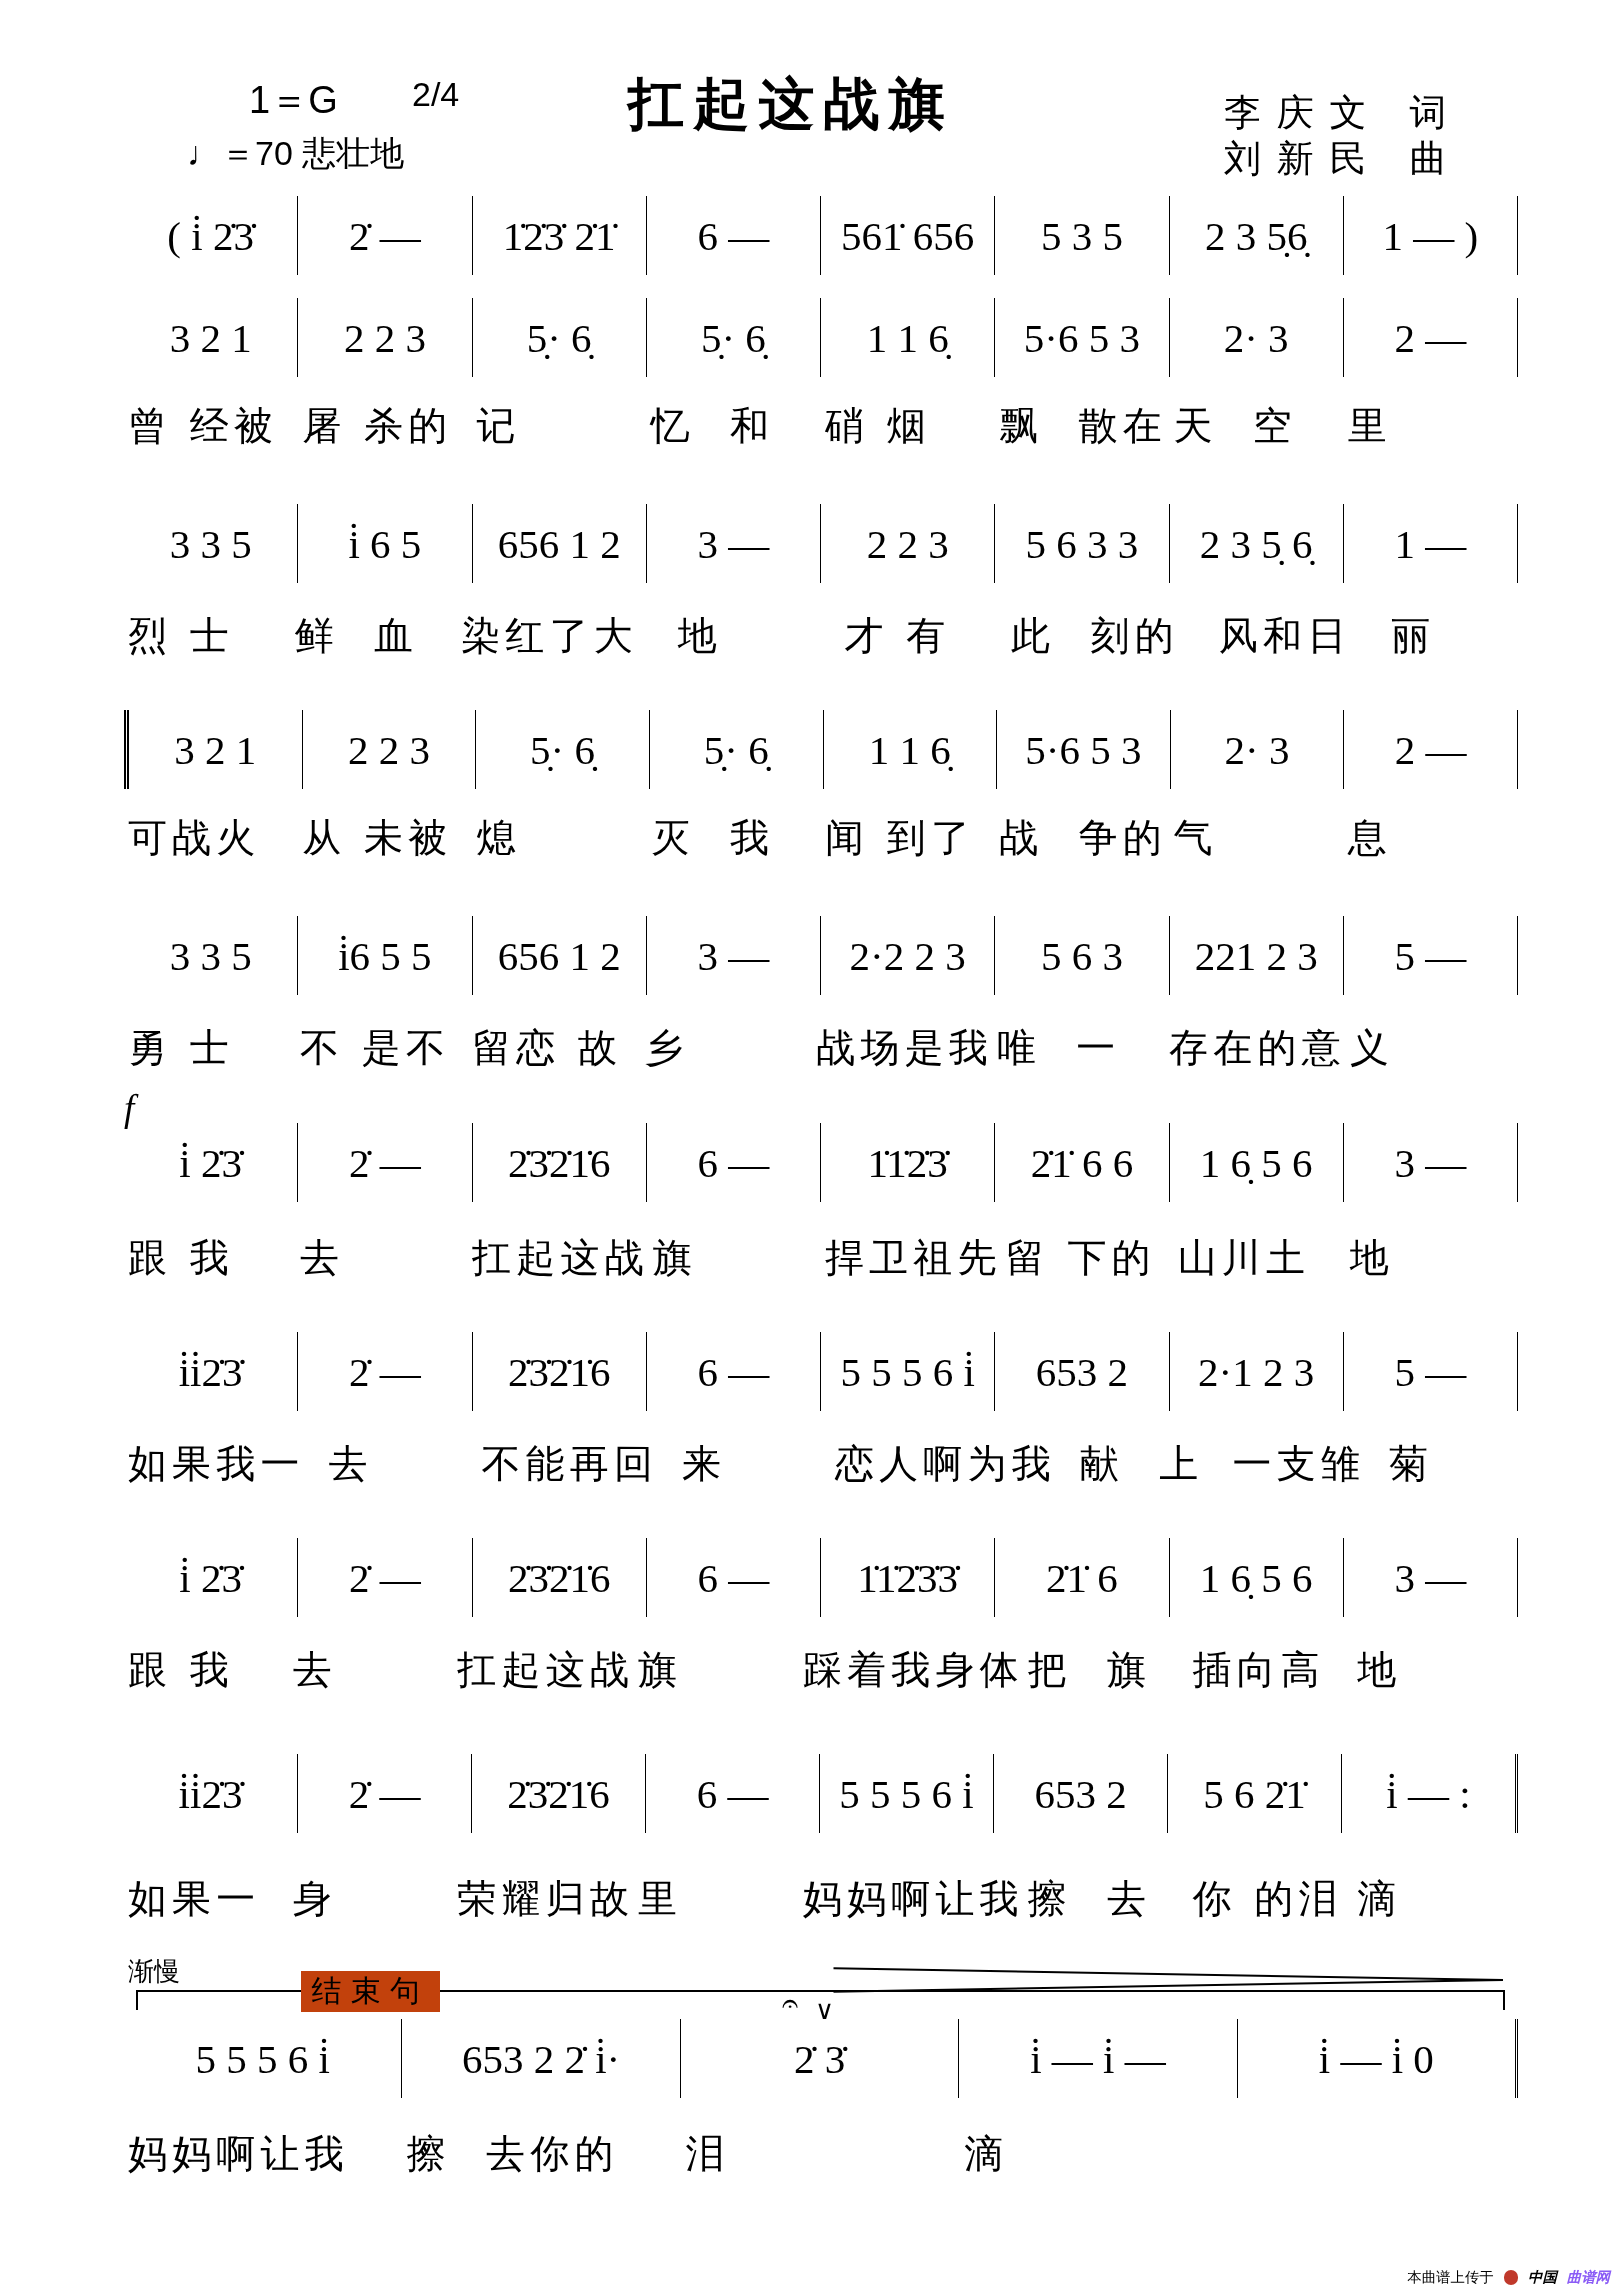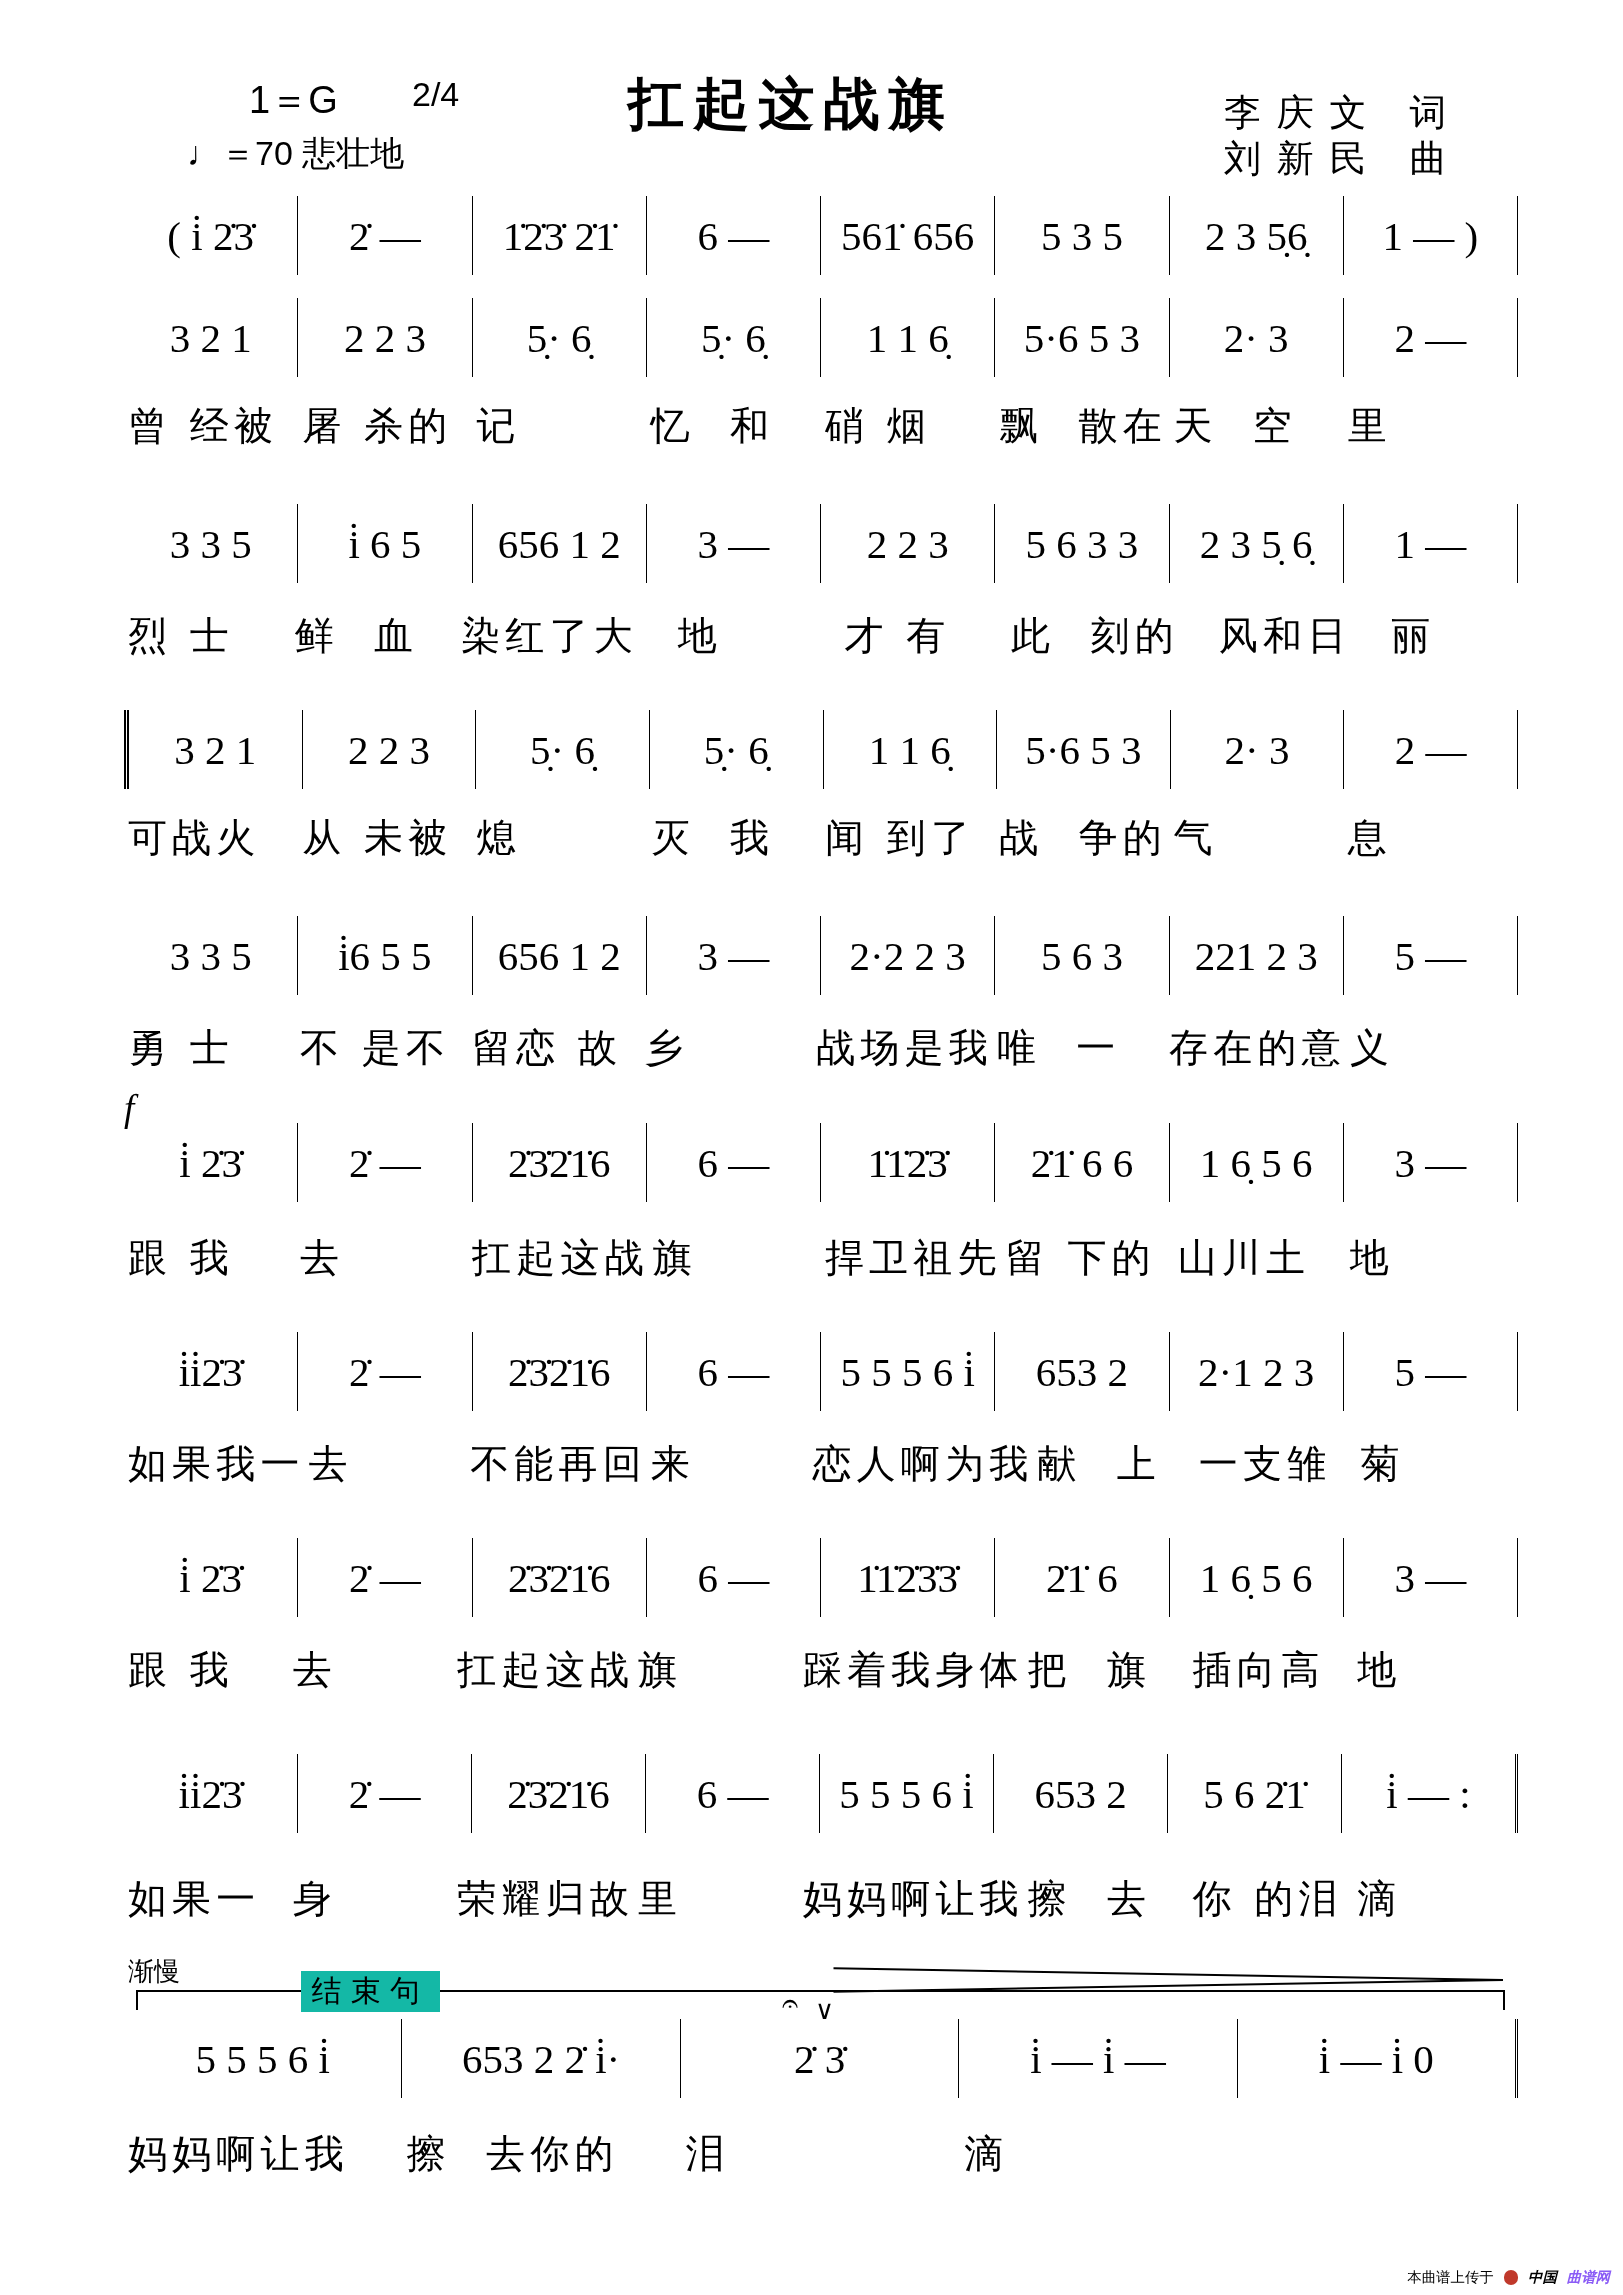--- a/index.html
+++ b/index.html
@@ -23,21 +23,21 @@
                 font-family: "DejaVu Serif", serif; display: flex; }
   .measure { flex: 1 1 0; display: flex; align-items: center; justify-content: space-around;
              height: 79px; border-right: 1.3px solid #000; padding: 0 5.2px; box-sizing: border-box;
              white-space: nowrap; }
   .measure.last-double { border-right: 3.9px double #000; }
   .repeat-start { border-left: 5.2px double #000; }
   .note { position: relative; display: inline-block; padding: 0 2.6px; }
   .lyric-cell { flex: 1 1 0; text-align: left; padding-left: 3.9px; white-space: pre; letter-spacing: 5.2px; }
   .dyn { font-size: 37px; font-style: italic; font-family: "Liberation Serif", serif; }
   .rit { font-size: 26px; font-family: "DejaVu Sans", sans-serif; }
-  .ending-label { font-size: 30px; font-family: "DejaVu Sans", sans-serif; letter-spacing: 9.2px; background: #14b8a6; padding: 0 10.5px; }
+  .ending-label { font-size: 30px; font-family: "DejaVu Sans", sans-serif; letter-spacing: 9.2px; background: #c2410c; padding: 0 10.5px; }
   .bracket-line { position: absolute; border-top: 2px solid #000; }
   .bracket-tick { position: absolute; width: 0; height: 19.6px; border-left: 2px solid #000; }
   .hairpin { position: absolute; }
   .footer { right: 13px; bottom: 7.9px; font-size: 14.4px; font-family: "DejaVu Sans", sans-serif; display: flex; align-items: center; gap: 10px; }
   .logo-mark { width: 14.4px; height: 14.4px; border-radius: 50%; background: #c0392b; display: inline-block; }
   .logo-text { font-weight: bold; font-style: italic; color: #000; }
   .logo-text2 { font-weight: bold; font-style: italic; color: #8b5cf6; }
 </style>
 </head>
 <body>
@@ -289,21 +289,21 @@
         <div class="measure">
           <span class="note">653  2</span>
         </div>
         <div class="measure">
           <span class="note">2·1 2 3</span>
         </div>
         <div class="measure">
           <span class="note">5  —</span>
         </div>
       </div>
-      <div class="lyrics-row" style="top: 105px;">
+      <div class="lyrics-row" style="top: 105px; gap: 20px;">
         <span class="lyric-cell">如果我一</span>
         <span class="lyric-cell">去</span>
         <span class="lyric-cell">不能再回</span>
         <span class="lyric-cell">来</span>
         <span class="lyric-cell">恋人啊为我</span>
         <span class="lyric-cell">献  上</span>
         <span class="lyric-cell">一支雏</span>
         <span class="lyric-cell">菊</span>
       </div>
     </div>

